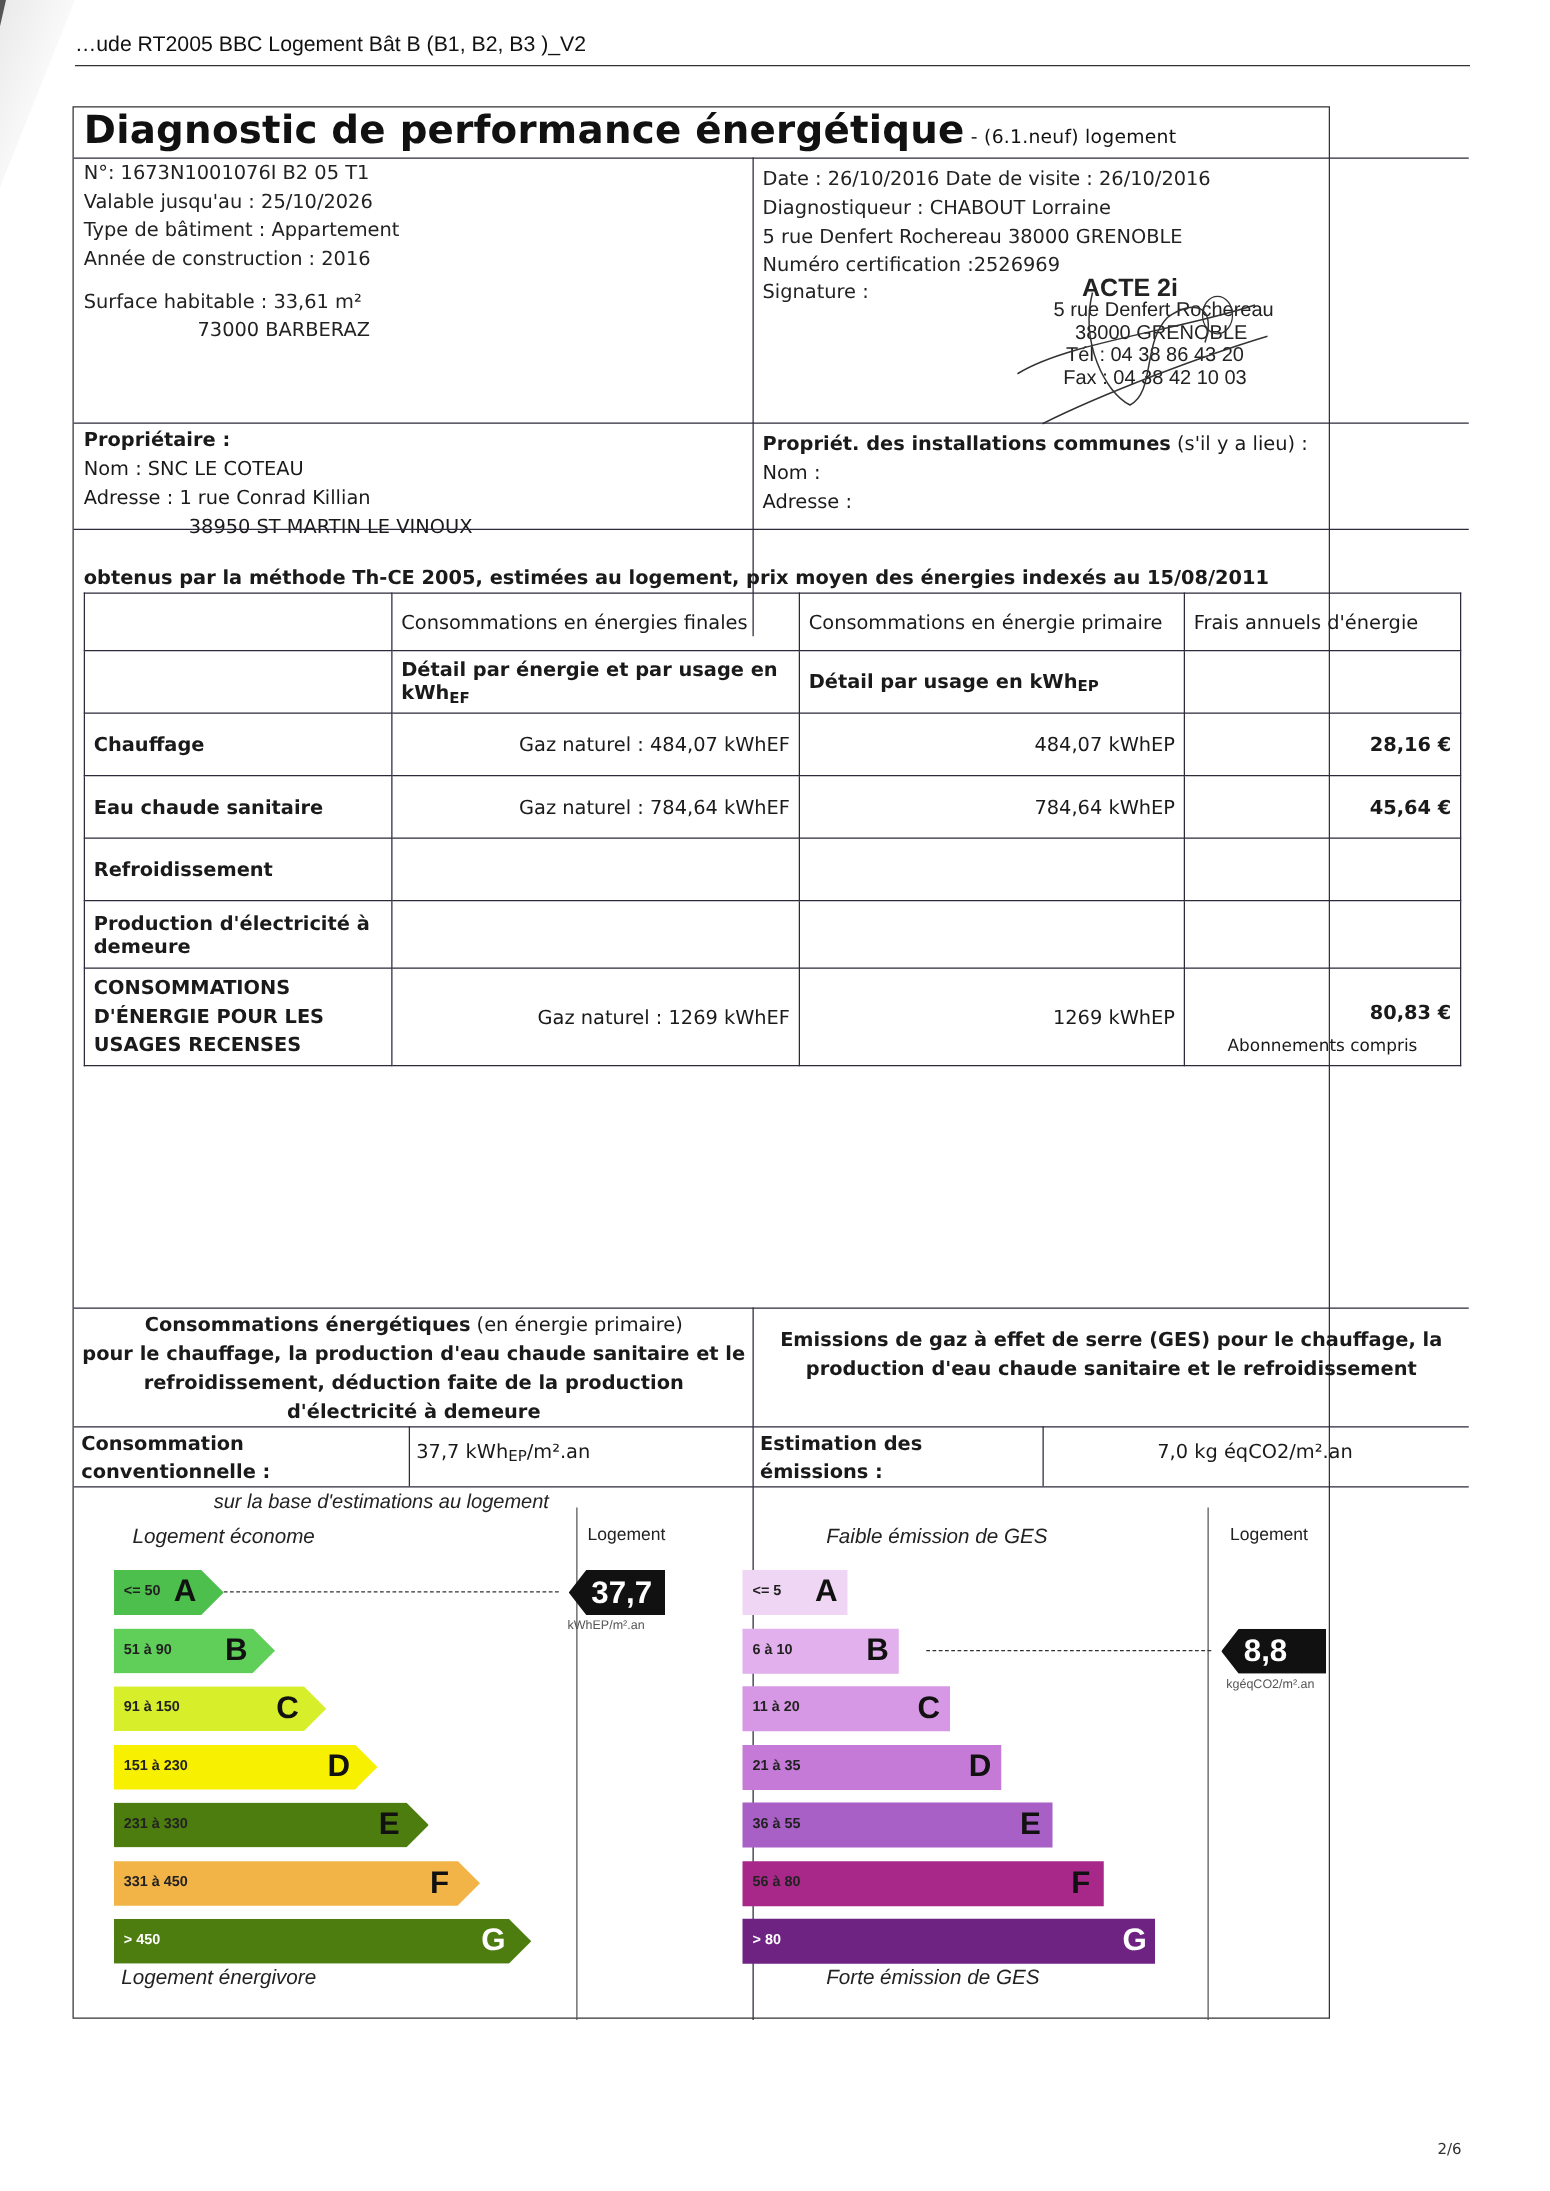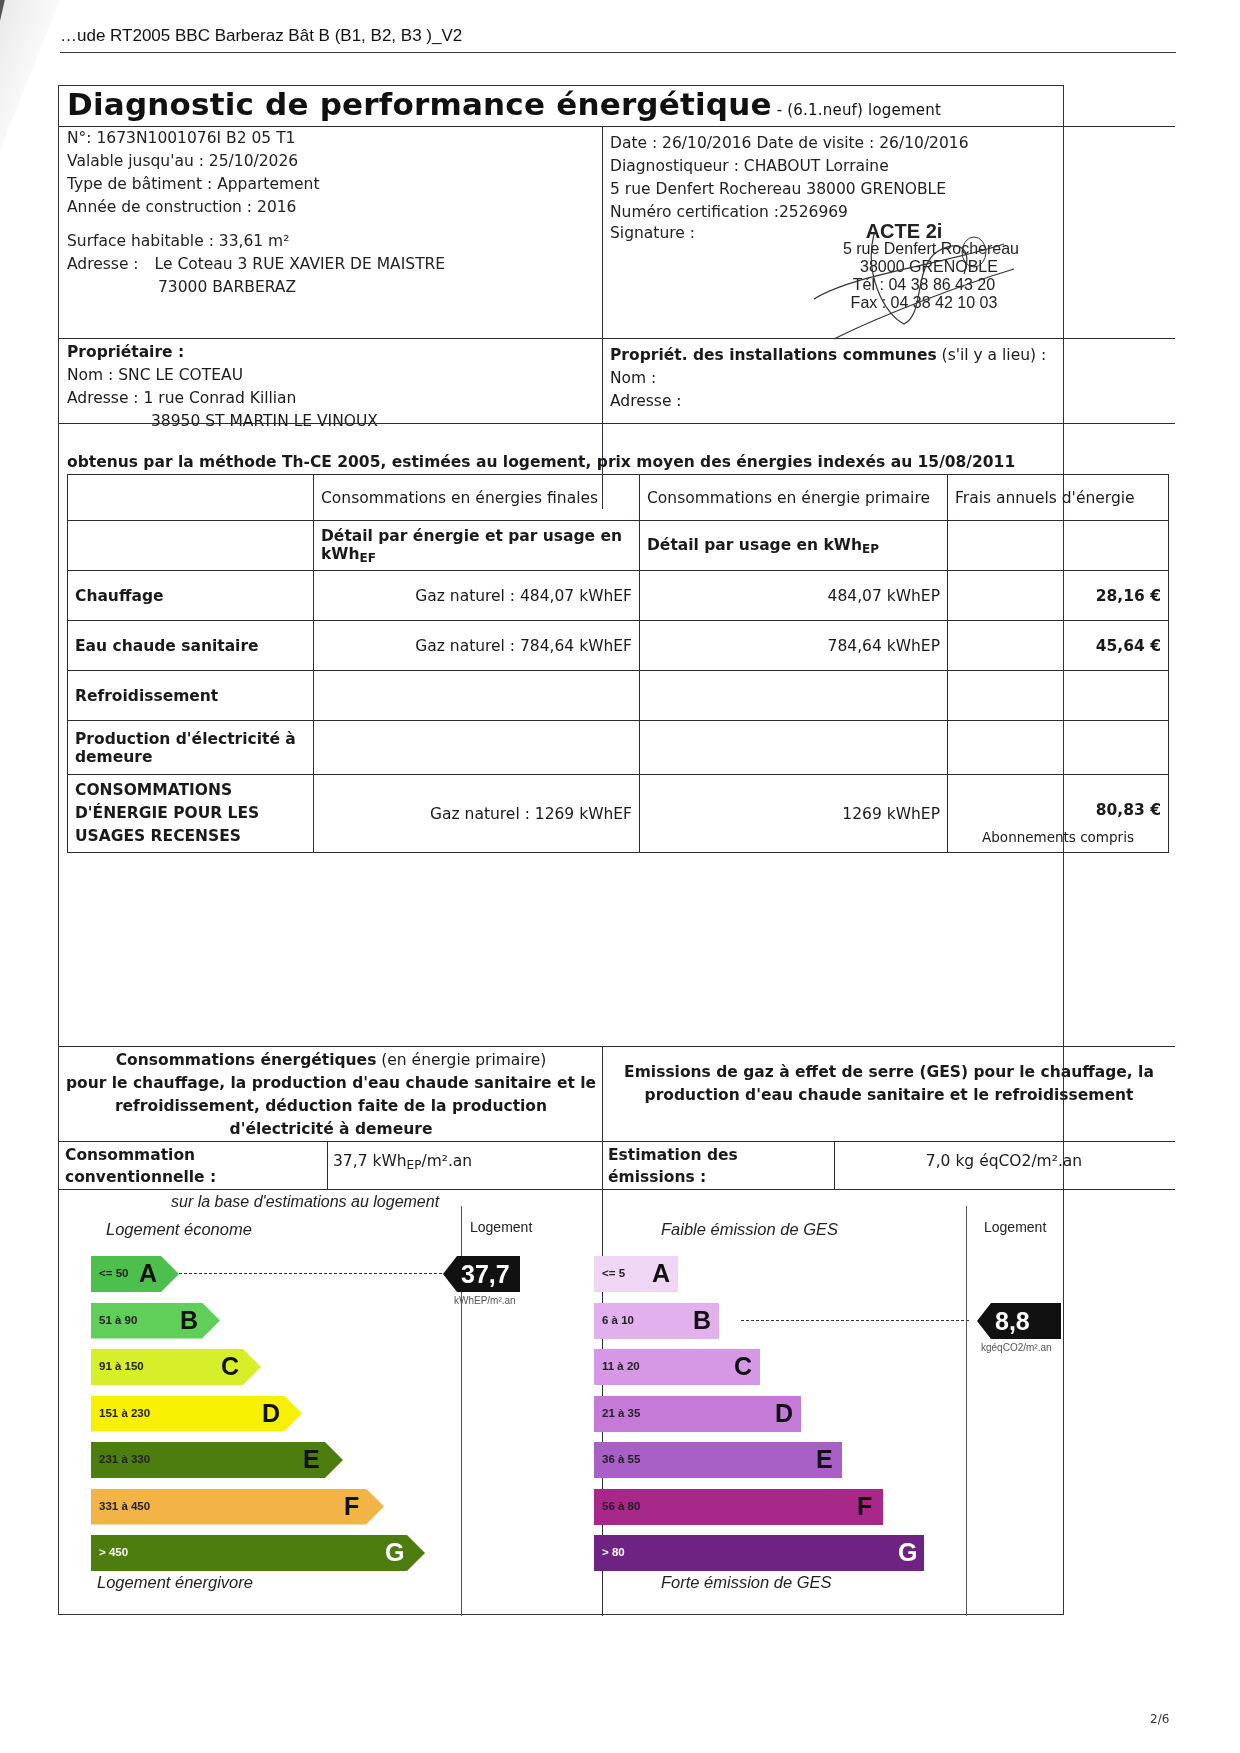--- a/index.html
+++ b/index.html
@@ -63,38 +63,37 @@
     clip-path: polygon(14px 0, 100% 0, 100% 100%, 14px 100%, 0 50%); }
   .dash { position: absolute; height: 0; border-top: 1.5px dashed #333; }
   .unit { position: absolute; font-family: "Liberation Sans", sans-serif; font-size: 10px; color: #555; }
   .page-num { position: absolute; left: 1150px; top: 1712px; font-size: 12px; color: #333; }
 </style>
 </head>
 <body>
 
 <div class="page-fold"></div>
 
-<div class="doc-header">…ude RT2005 BBC Barberaz Bât B (B1, B2, B3 )_V2</div>
+<div class="doc-header">…ude RT2005 BBC Logement Bât B (B1, B2, B3 )_V2</div>
 <div class="doc-header-rule"></div>
 
 <div class="outer">
 
   <div class="title-main">
     <span>Diagnostic de performance énergétique</span><span class="title-sub"> - (6.1.neuf) logement</span>
   </div>
   <div class="hline" style="left:0;top:40px;width:1116px;"></div>
 
   <div class="vline" style="left:543px;top:40px;height:383px;"></div>
   <div class="info" style="left:8px;top:41px;">
     <div class="row">N°: 1673N1001076I B2 05 T1</div>
     <div class="row">Valable jusqu'au : 25/10/2026</div>
     <div class="row">Type de bâtiment : Appartement</div>
     <div class="row">Année de construction : 2016</div>
     <div class="row" style="margin-top:11px;">Surface habitable : 33,61 m²</div>
-    <div class="row"><span>Adresse :</span><span style="display:inline-block;width:16px;"></span><span>Le Coteau 3  RUE XAVIER DE MAISTRE</span></div>
     <div class="row" style="padding-left:91px;">73000 BARBERAZ</div>
   </div>
 
   <div class="info" style="left:551px;top:46px;">
     <div class="row">Date : 26/10/2016 Date de visite : 26/10/2016</div>
     <div class="row">Diagnostiqueur : CHABOUT Lorraine</div>
     <div class="row">5 rue Denfert Rochereau  38000 GRENOBLE</div>
     <div class="row">Numéro certification :2526969</div>
     <div class="row" style="line-height:18px;">Signature :</div>
   </div>
@@ -224,21 +223,21 @@
         <span class="rng">331 à 450</span>
         <span class="let" style="left: 253px;">F</span>
       </div>
       <div class="bar arrow" style="left: 32px; top: 1449px; width: 334px; background: #4d7c0f;">
         <span class="rng" style="color: rgb(255, 255, 255);">&gt; 450</span>
         <span class="let" style="left: 294px; color: rgb(255, 255, 255);">G</span>
       </div>
     </div>
 
   <div class="dash" style="left:120px;top:1187px;width:268px;"></div>
-  <div class="marker" style="left:384px;top:1170px;width:77px;">37,7</div>
+  <div class="marker" style="left:396px;top:1170px;width:77px;">37,7</div>
   <div class="unit" style="left:395px;top:1209px;">kWhEP/m².an</div>
 
   <div class="panel-italic" style="left:38px;top:1487px;">Logement énergivore</div>
 
   <div class="vline" style="left:907px;top:1120px;height:410px;background:#555;"></div>
   <div class="panel-italic" style="left:602px;top:1134px;">Faible émission de GES</div>
   <div class="panel-small" style="left:925px;top:1133px;">Logement</div>
 
   <div id="ges-bars">
       <div class="bar" style="left: 535px; top: 1170px; width: 84px; background: rgb(240, 214, 245);">

